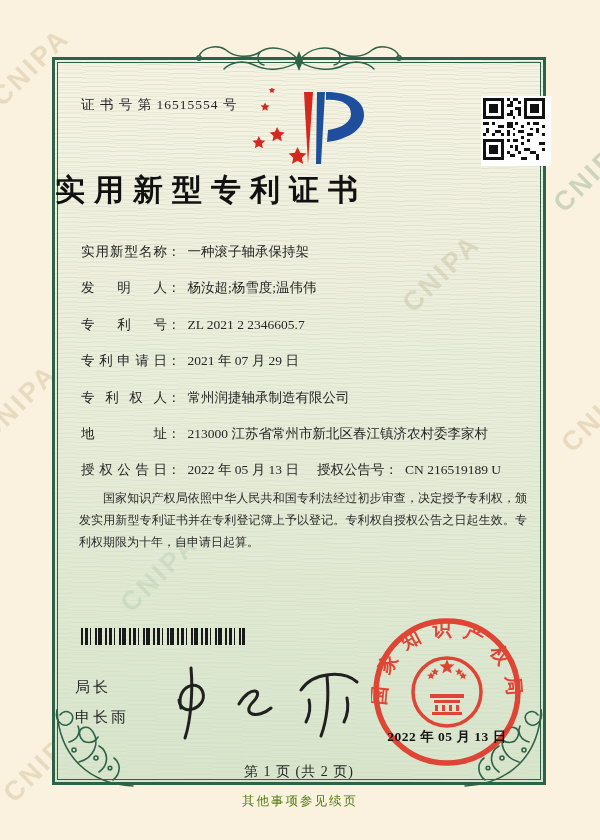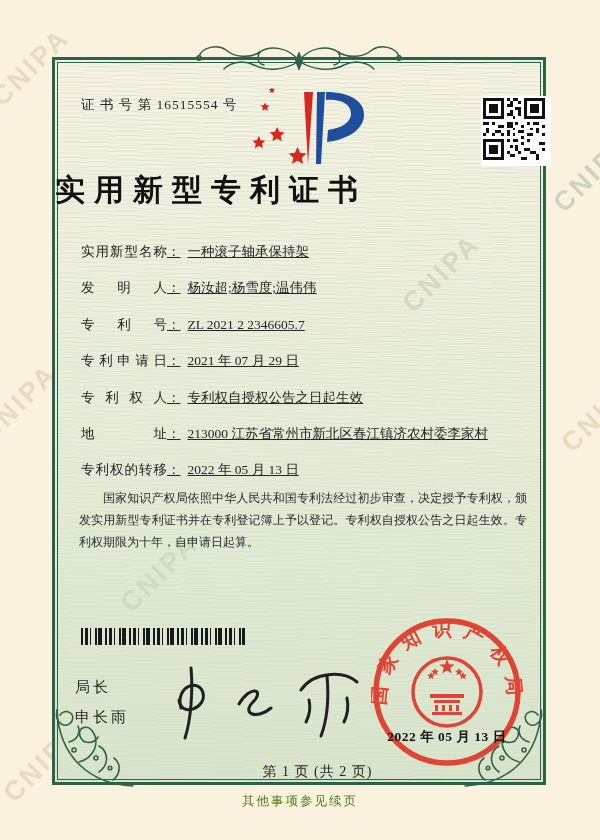--- a/index.html
+++ b/index.html
@@ -37,21 +37,21 @@
   }
   
   .cert-no{position:absolute;left:26px;top:36px;font-size:13.5px;letter-spacing:1px;}
   .logo{position:absolute;left:192px;top:28px;}
   .qr{position:absolute;left:426px;top:36px;width:66px;height:66px;background:#fff;padding:2px;}
   .title{
     position:absolute;left:0;top:110px;width:100%;
     font-size:30px;font-weight:bold;letter-spacing:9px;color:#111;
   }
   
-  .fields{position:absolute;left:26px;top:174px;width:450px;font-size:13.5px;text-decoration:underline;}
+  .fields{position:absolute;left:26px;top:174px;width:450px;font-size:13.5px;}
   .frow{height:36.4px;line-height:36.4px;white-space:nowrap;position:relative;}
   .lbl{display:inline-block;width:86px;text-align:justify;text-align-last:justify;vertical-align:top;}
   .val{margin-left:7px;}
   .grant-no{position:absolute;left:236px;top:0;}
   
   .notice{
     position:absolute;left:24px;top:428px;width:448px;
     font-size:12px;line-height:1.82;text-align:justify;color:#2b2b2b;
   }
   .notice p{margin:0;text-indent:2em;}
@@ -80,21 +80,21 @@
   .continuation{
     position:absolute;left:0;top:793px;width:600px;text-align:center;
     font-size:12.5px;letter-spacing:2px;color:#4d7c0f;
   }
   
   .ornament-top{position:absolute;left:50%;top:-17px;transform:translateX(-50%);}
   .corner{position:absolute;width:92px;height:92px;}
   .corner.bl{left:-8px;bottom:-8px;}
   .corner.br{right:-8px;bottom:-8px;transform:scaleX(-1);}
   svg{display:block;}
-  .content{position:relative;z-index:2;width:100%;height:100%;padding-left:37px;}
+  .content{position:relative;z-index:2;width:100%;height:100%;}
 </style>
 </head>
 <body>
 
 <span class="wm" style="left:-18px;top:52px;">CNIPA</span>
 <span class="wm green" style="left:544px;top:158px;">CNIPA</span>
 <span class="wm" style="left:-30px;top:388px;">CNIPA</span>
 <span class="wm" style="left:552px;top:398px;">CNIPA</span>
 <span class="wm" style="left:-6px;top:748px;">CNIPA</span>
 
@@ -245,27 +245,30 @@
       <div class="frow">
         <span class="lbl">发明人</span><span>：</span><span class="val">杨汝超;杨雪度;温伟伟</span>
       </div>
       <div class="frow">
         <span class="lbl">专利号</span><span>：</span><span class="val">ZL 2021 2 2346605.7</span>
       </div>
       <div class="frow">
         <span class="lbl">专利申请日</span><span>：</span><span class="val">2021 年 07 月 29 日</span>
       </div>
       <div class="frow">
-        <span class="lbl">专利权人</span><span>：</span><span class="val">专利权自授权公告之日起生效</span>
+        <span class="lbl">专利权人</span><span>：</span><span class="val">常州润捷轴承制造有限公司</span>
       </div>
       <div class="frow">
         <span class="lbl">地址</span><span>：</span><span class="val">213000 江苏省常州市新北区春江镇济农村委李家村</span>
       </div>
       <div class="frow">
-        <span class="lbl">专利权的转移</span><span>：</span><span class="val">2022 年 05 月 13 日</span>
+        <span class="lbl">授权公告日</span><span>：</span><span class="val">2022 年 05 月 13 日</span>
+        <span class="grant-no">
+          <span>授权公告号</span><span>：</span><span class="val">CN 216519189 U</span>
+        </span>
       </div>
     </div>
 
     <div class="notice">
       <p>国家知识产权局依照中华人民共和国专利法经过初步审查，决定授予专利权，颁发实用新型专利证书并在专利登记簿上予以登记。专利权自授权公告之日起生效。专利权期限为十年，自申请日起算。</p>
     </div>
 
     <div class="barcode"></div>
 
     <div class="signer">

